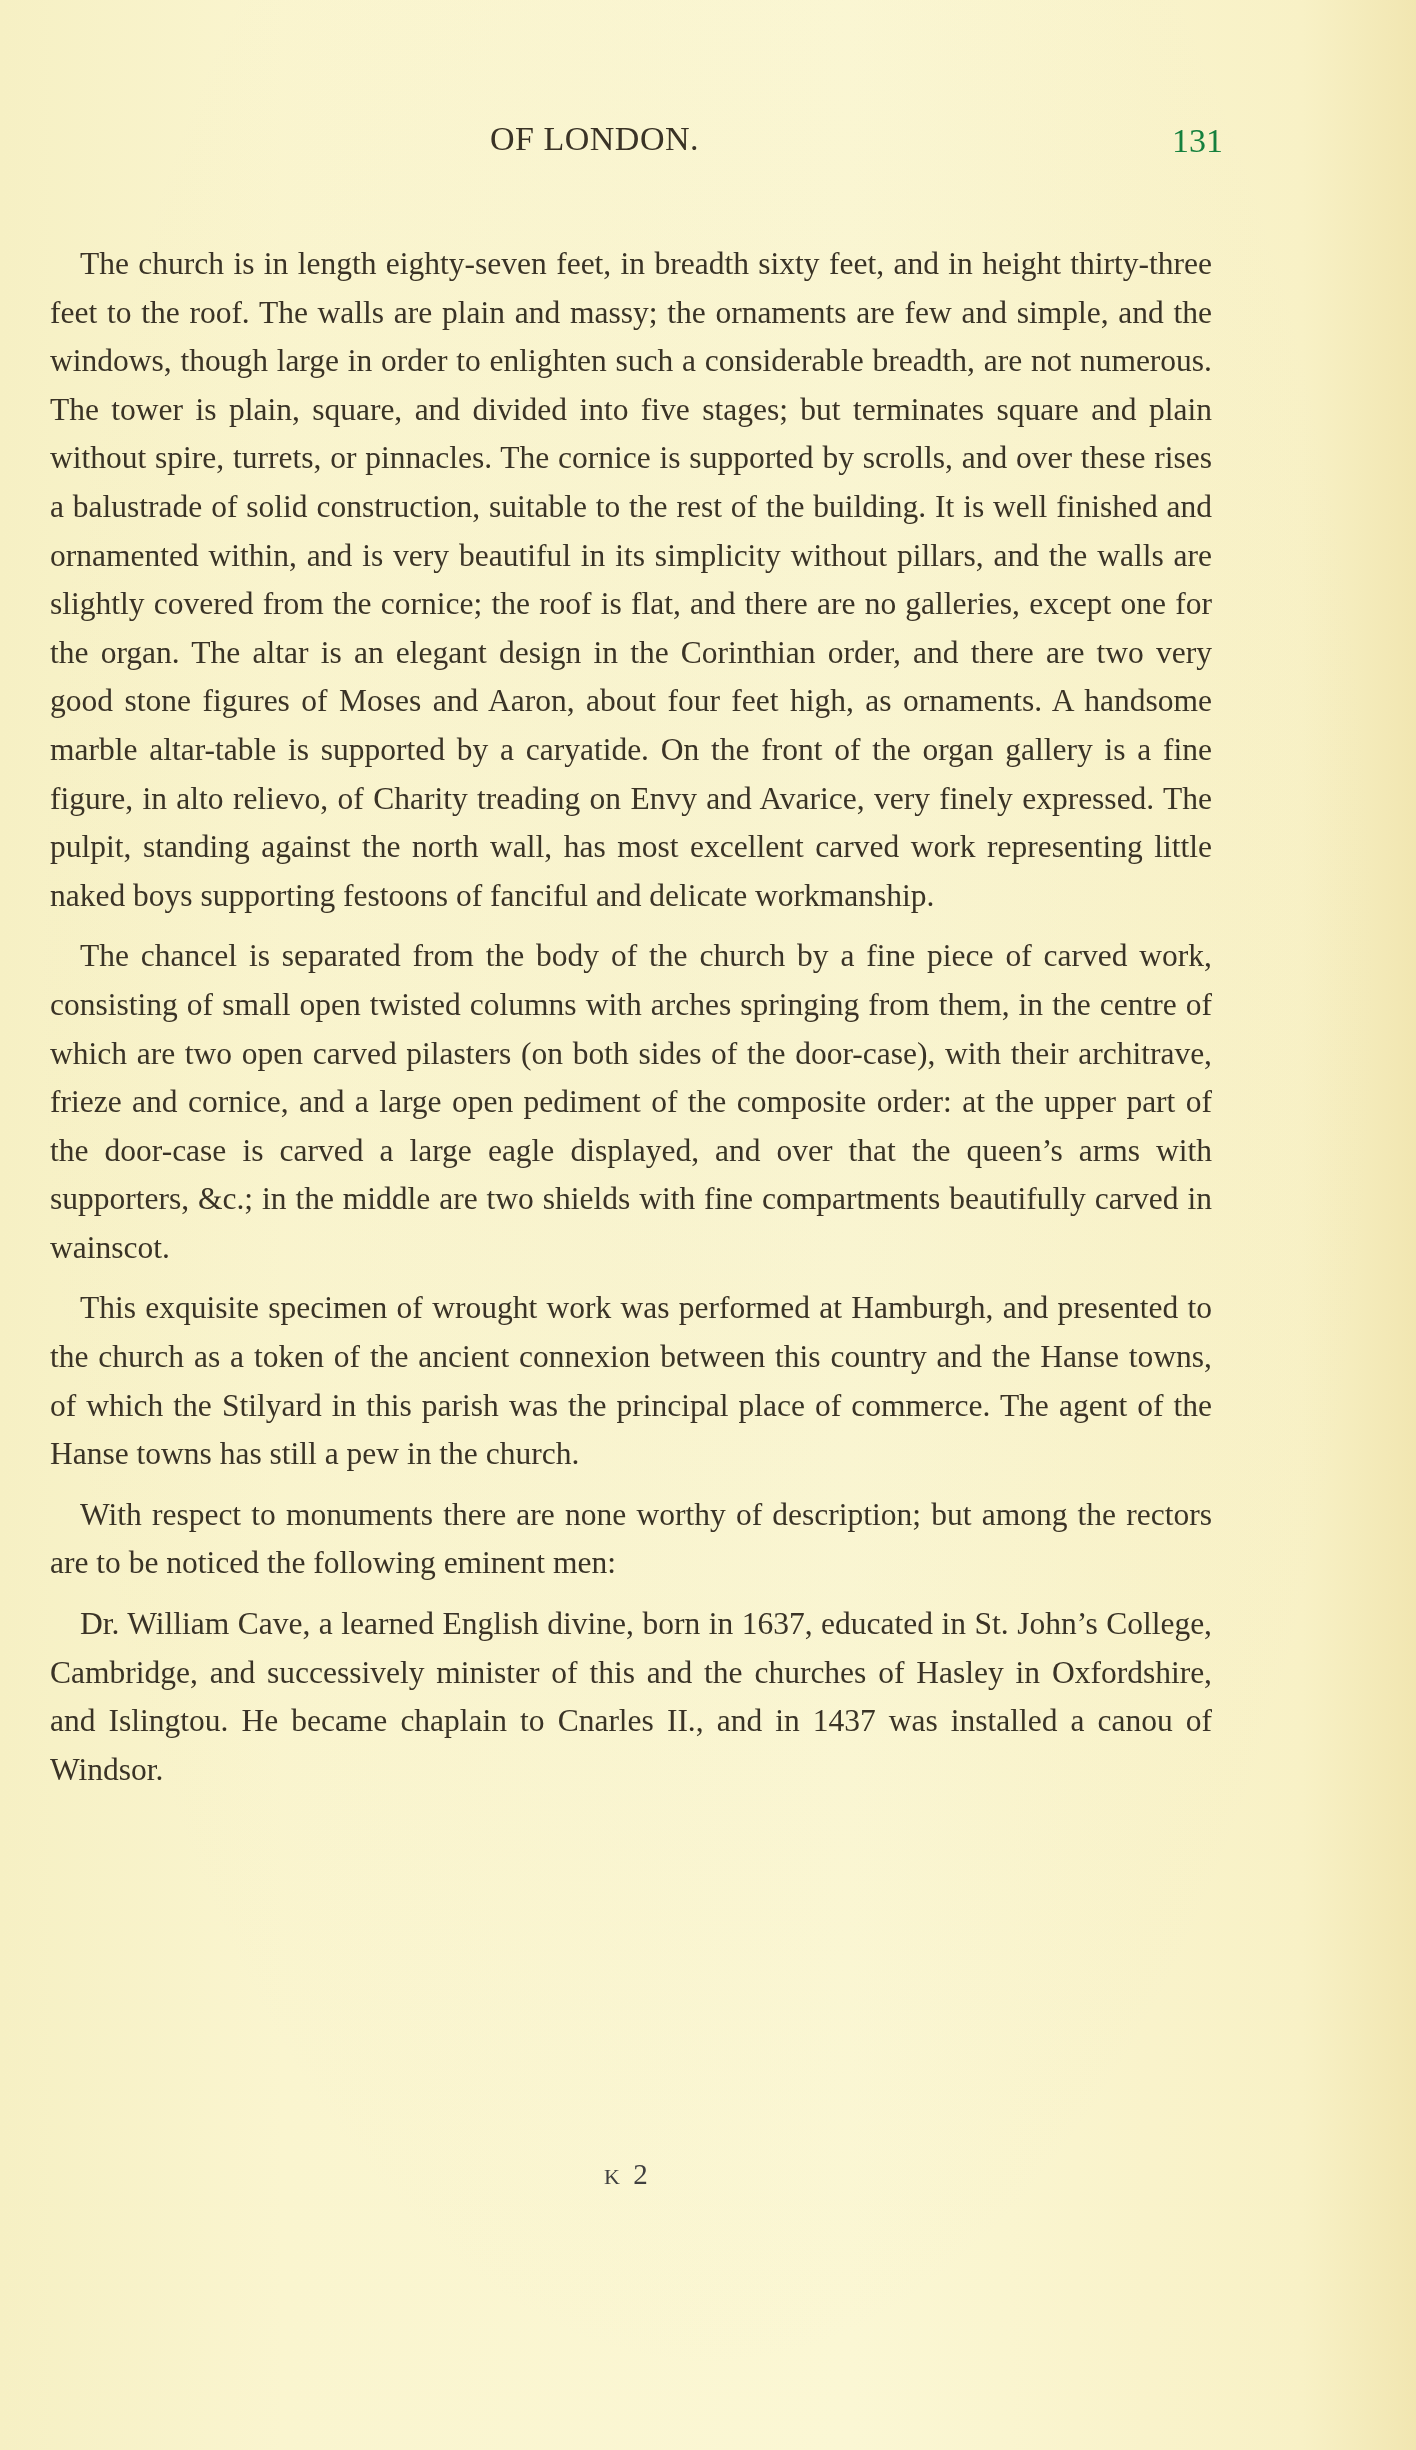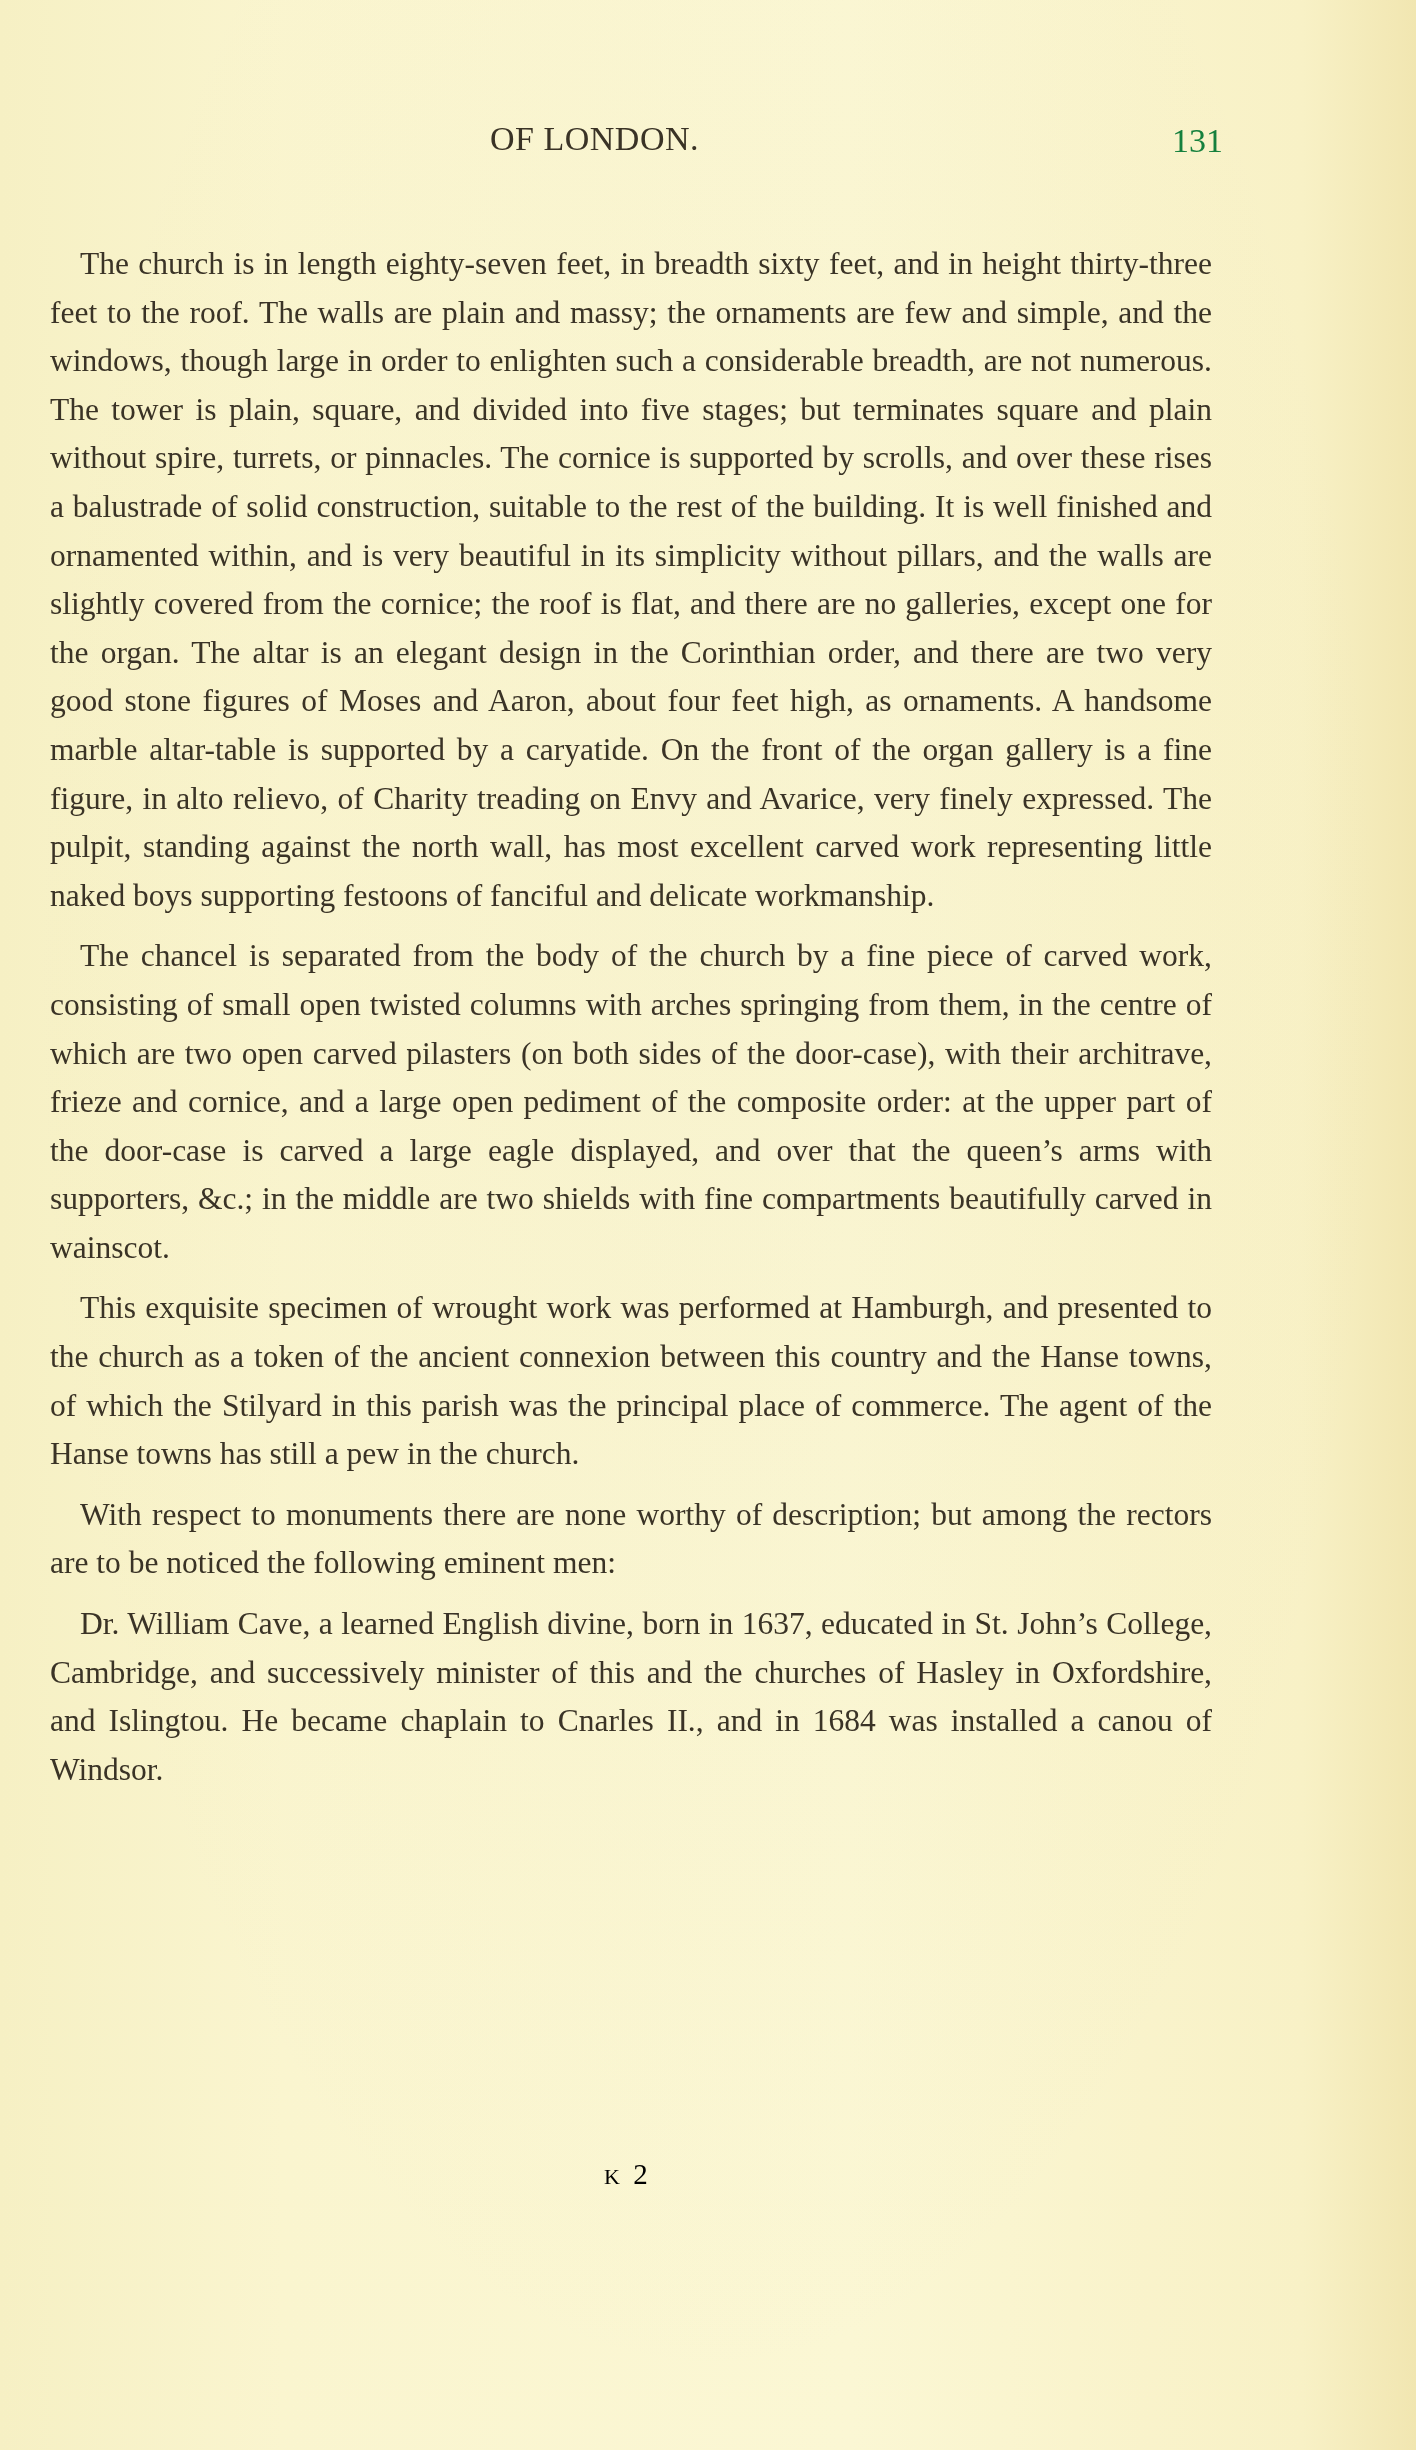--- a/index.html
+++ b/index.html
@@ -58,21 +58,21 @@
   .para {
     margin: 12px;
     text-indent: 30px;
   }
   .signature {
     position: absolute;
     top: 2158px;
     left: 604px;
     font-size: 29px;
     letter-spacing: 3px;
-    color: #000000;
+    color: #404040;
   }
   .signature .k {
     font-size: 22px;
   }
   .show-through {
     position: absolute;
     left: 0; top: 0; right: 0; bottom: 0;
     pointer-events: none;
     background:
       radial-gradient(ellipse at 50% 40%, rgba(180,160,90,0.04), rgba(0,0,0,0) 70%);
@@ -87,20 +87,20 @@
   <div class="running-head">
     <span class="running-title">OF LONDON.</span>
     <span class="page-number">131</span>
   </div>
 
   <div class="body-text">
     <p class="para">The church is in length eighty-seven feet, in breadth sixty feet, and in height thirty-three feet to the roof. The walls are plain and massy; the ornaments are few and simple, and the windows, though large in order to enlighten such a considerable breadth, are not numerous. The tower is plain, square, and divided into five stages; but terminates square and plain without spire, turrets, or pinnacles. The cornice is supported by scrolls, and over these rises a balustrade of solid construction, suitable to the rest of the building. It is well finished and ornamented within, and is very beautiful in its simplicity without pillars, and the walls are slightly covered from the cornice; the roof is flat, and there are no galleries, except one for the organ. The altar is an elegant design in the Corinthian order, and there are two very good stone figures of Moses and Aaron, about four feet high, as ornaments. A handsome marble altar-table is supported by a caryatide. On the front of the organ gallery is a fine figure, in alto relievo, of Charity treading on Envy and Avarice, very finely expressed. The pulpit, standing against the north wall, has most excellent carved work representing little naked boys supporting festoons of fanciful and delicate workmanship.</p>
     <p class="para">The chancel is separated from the body of the church by a fine piece of carved work, consisting of small open twisted columns with arches springing from them, in the centre of which are two open carved pilasters (on both sides of the door-case), with their architrave, frieze and cornice, and a large open pediment of the composite order: at the upper part of the door-case is carved a large eagle displayed, and over that the queen’s arms with supporters, &amp;c.; in the middle are two shields with fine compartments beautifully carved in wainscot.</p>
     <p class="para">This exquisite specimen of wrought work was performed at Hamburgh, and presented to the church as a token of the ancient connexion between this country and the Hanse towns, of which the Stilyard in this parish was the principal place of commerce. The agent of the Hanse towns has still a pew in the church.</p>
     <p class="para">With respect to monuments there are none worthy of description; but among the rectors are to be noticed the following eminent men:</p>
-    <p class="para">Dr. William Cave, a learned English divine, born in 1637, educated in St. John’s College, Cambridge, and successively minister of this and the churches of Hasley in Oxfordshire, and Islingtou. He became chaplain to Cnarles II., and in 1684 was installed a canou of Windsor.</p>
+    <p class="para">Dr. William Cave, a learned English divine, born in 1637, educated in St. John’s College, Cambridge, and successively minister of this and the churches of Hasley in Oxfordshire, and Islingtou. He became chaplain to Cnarles II., and in 1437 was installed a canou of Windsor.</p>
   </div>
 
   <div class="signature">
     <span class="k">K</span>
     <span>2</span>
   </div>
 </div>
 
 </body></html>

